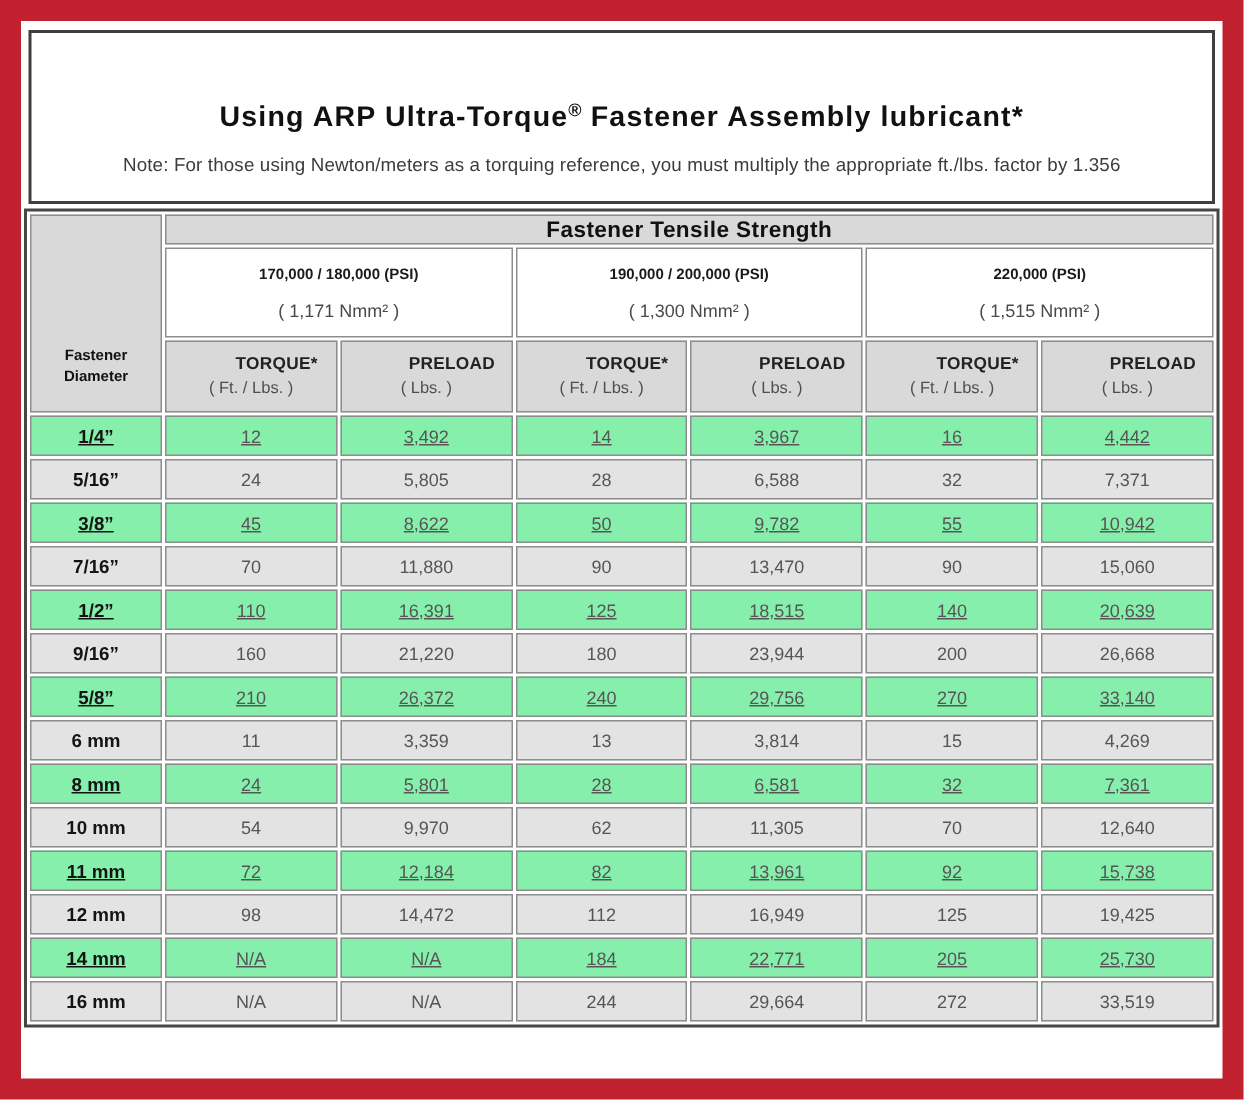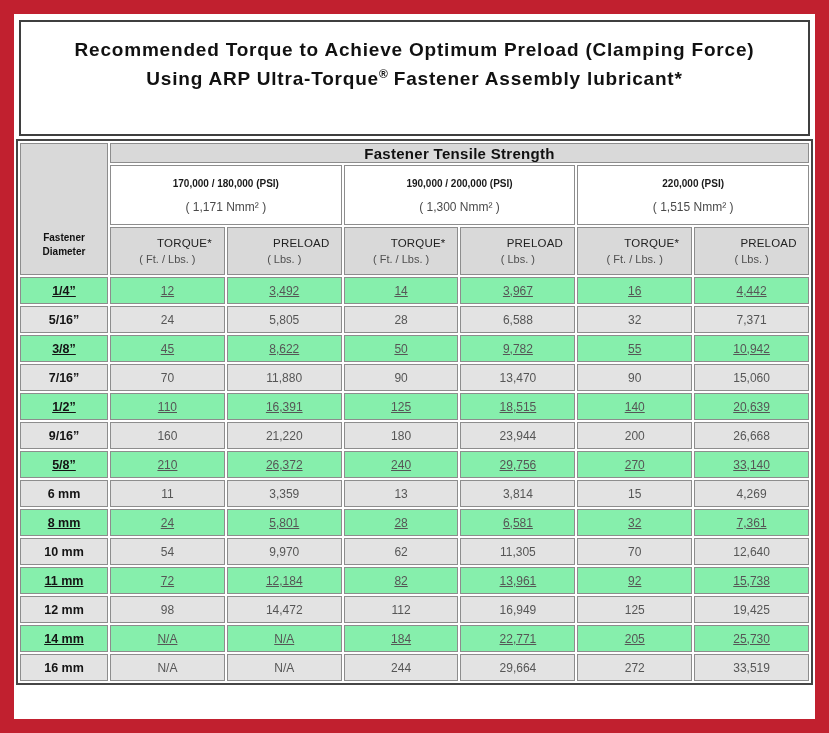--- a/index.html
+++ b/index.html
@@ -91,21 +91,21 @@
     font-weight: normal;
     color: #4a4a4a;
   }
   th.sub-h {
     background: #d9d9d9;
     height: 48px;
     padding: 6px 0;
   }
   th.sub-h .lbl {
     font-size: 11.5px;
-    font-weight: normal;
+    font-weight: bold;
     color: #222222;
     letter-spacing: 0.2px;
     margin-left: 34px;
   }
   th.sub-h .unit {
     margin-top: 4px;
     font-size: 11px;
     font-weight: normal;
     color: #4f4f4f;
   }
@@ -122,23 +122,24 @@
   tbody tr.w td { background: #86efac; text-decoration: underline; }
   tbody tr.g td { background: #e3e3e3; }
 </style>
 </head>
 <body>
 
 <div class="panel">
 
   <div class="title-box">
     <div class="page-title">
-      <span>Recommended Torque to Achieve Optimum Preload (Clamping Force)</span><br>
+      <br>
       <span>Using ARP Ultra-Torque</span><sup>®</sup><span> Fastener Assembly lubricant*</span>
     </div>
+    <div class="note">Note: For those using Newton/meters as a torquing reference, you must multiply the appropriate ft./lbs. factor by 1.356</div>
   </div>
 
   <table class="torque">
     <colgroup>
       <col class="dia-col">
         <col>
         <col>
         <col>
         <col>
         <col>

